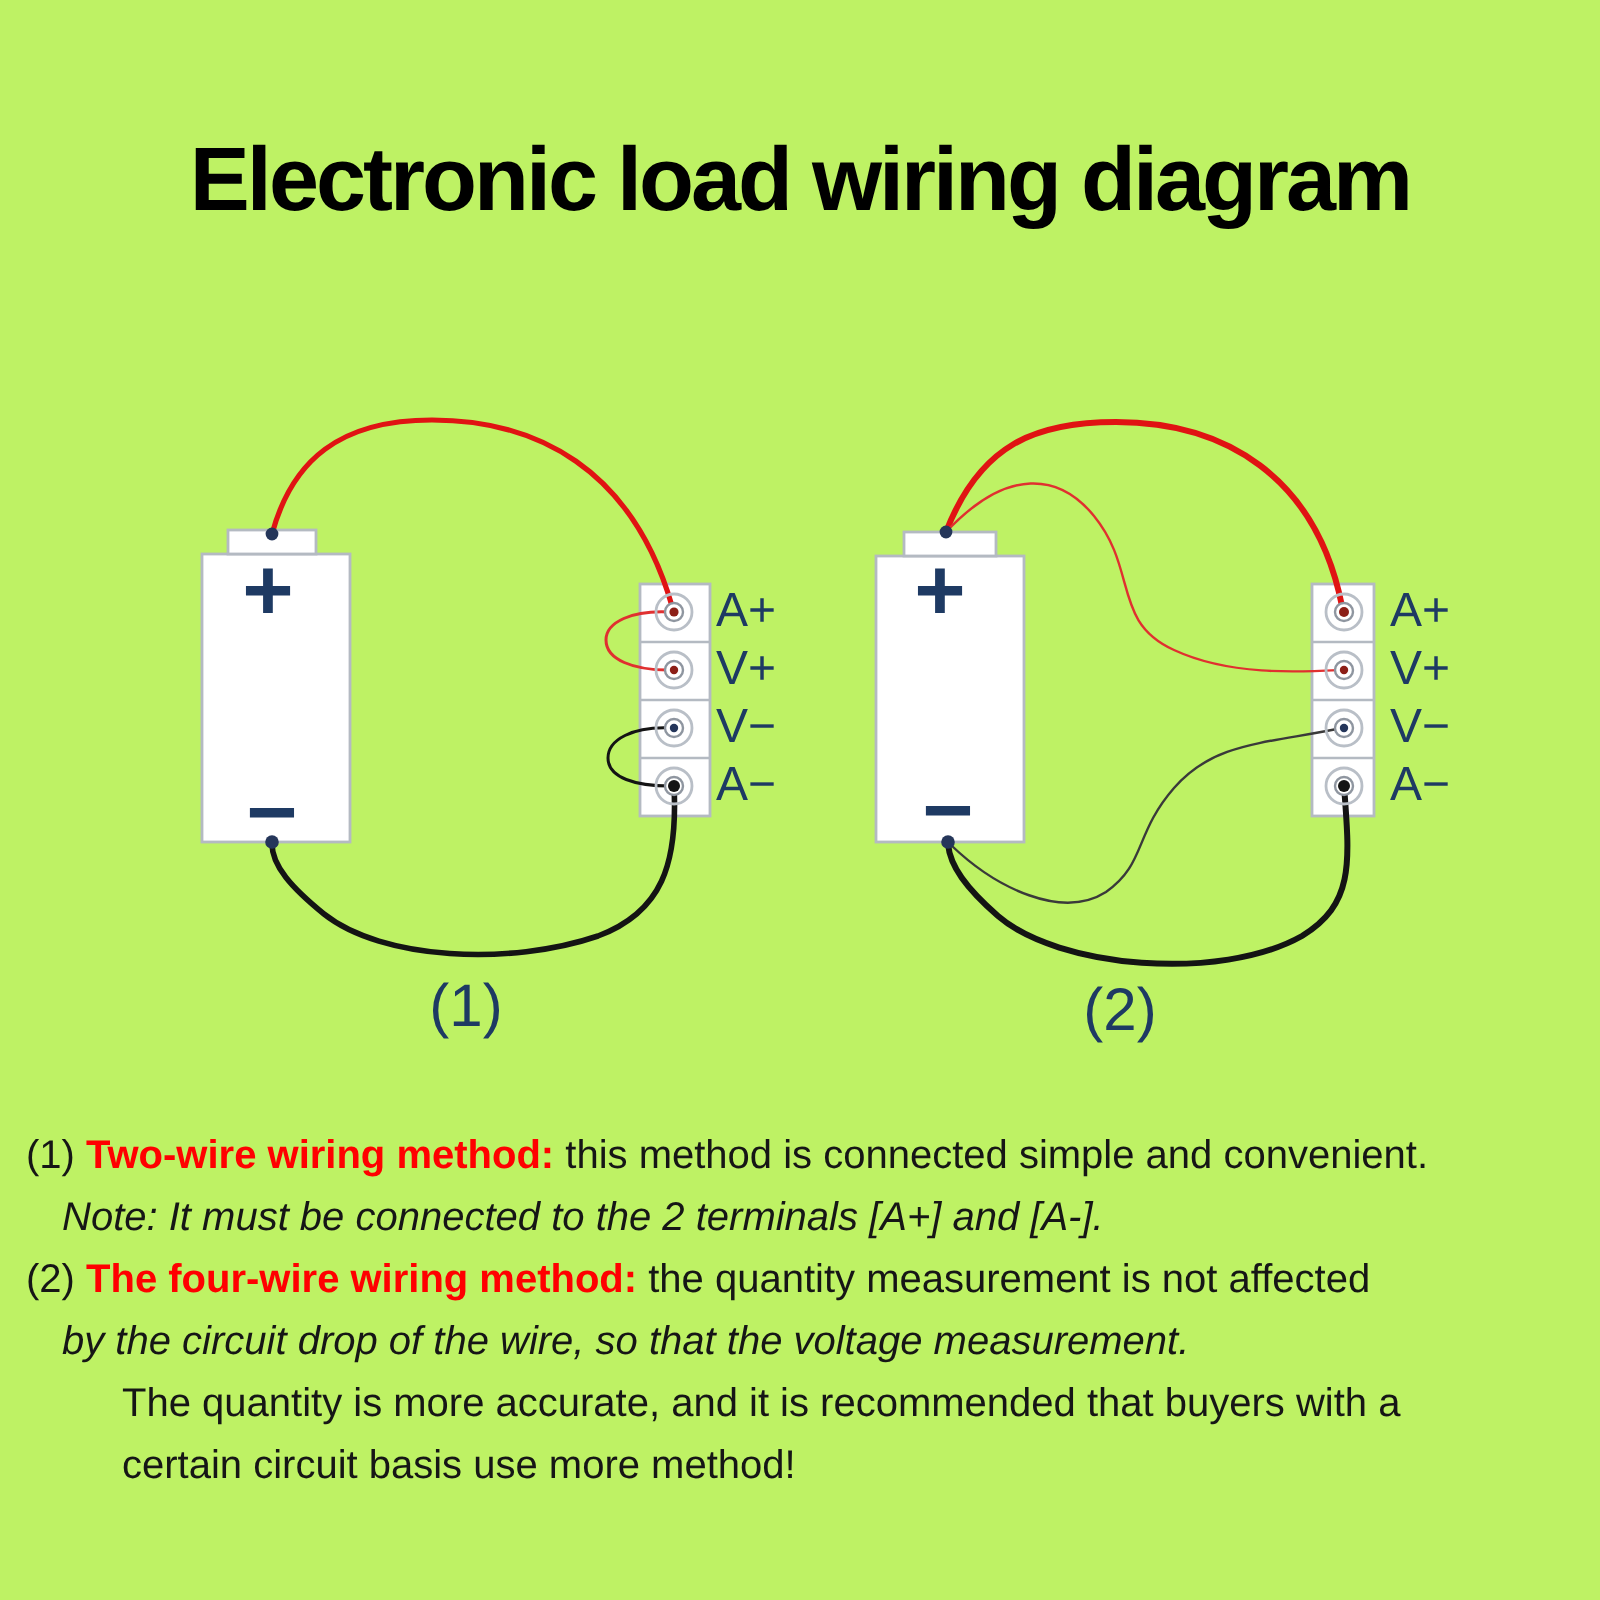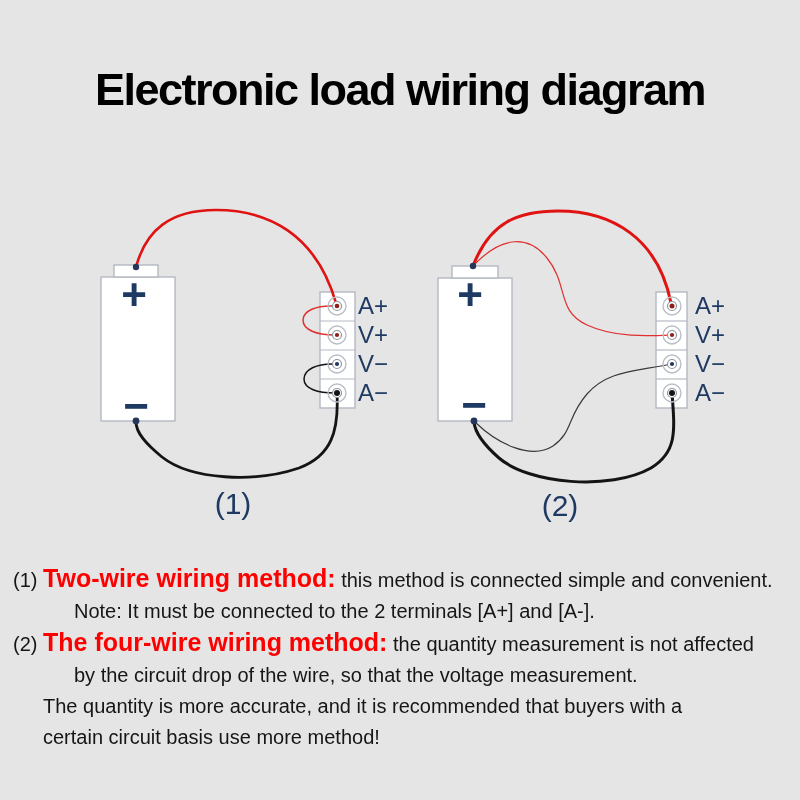--- a/index.html
+++ b/index.html
@@ -1,17 +1,17 @@
 <!DOCTYPE html>
 <html><head>
 <meta charset="utf-8">
 <style>
   html,body{margin:0;padding:0;background:#fff;}
   .canvas{
-    position:relative;width:800px;height:800px;background:#e5e5e5;overflow:hidden;
+    position:relative;width:800px;height:800px;background:#bef264;overflow:hidden;
     font-family:"Liberation Sans",sans-serif;color:#1a1a1a;
   }
   .title{
     position:absolute;left:0;top:64px;width:800px;text-align:center;
     font-size:45px;font-weight:bold;letter-spacing:-1.5px;color:#000;
   }
   .diagram-svg{position:absolute;left:0;top:0;width:800px;height:800px;}
   .outline{fill:#ffffff;stroke:#b4bac2;stroke-width:1.4;}
   .divider{stroke:#b4bac2;stroke-width:1.2;}
   .term-outer{fill:none;stroke:#b9bfc7;stroke-width:1.4;}
@@ -20,23 +20,23 @@
   .sym{font-family:"Liberation Sans",sans-serif;font-weight:bold;font-size:44px;text-anchor:middle;}
   .term-label{
     position:absolute;font-size:24px;color:#1e3a63;line-height:26px;white-space:nowrap;
   }
   .caption{
     position:absolute;width:90px;text-align:center;font-size:30px;color:#1e3a63;
   }
   .desc{position:absolute;left:0;top:563px;width:800px;font-size:20px;line-height:31px;color:#161616;}
   .desc .line{white-space:nowrap;}
   .l1,.l3{padding-left:13px;}
-  .l2,.l4{padding-left:74px;}
-  .l5,.l6{padding-left:43px;}
-  .red-heading{color:#ff0000;font-weight:bold;font-size:25px;}
+  .l2,.l4{padding-left:31px;font-style:italic;}
+  .l5,.l6{padding-left:43px;margin-left:18px;}
+  .red-heading{color:#ff0000;font-weight:bold;font-size:20px;}
 </style>
 </head>
 <body>
 
 <div class="canvas">
 
   <div class="title">Electronic load wiring diagram</div>
 
   <svg class="diagram-svg" viewBox="0 0 800 800" xmlns="http://www.w3.org/2000/svg">
 

